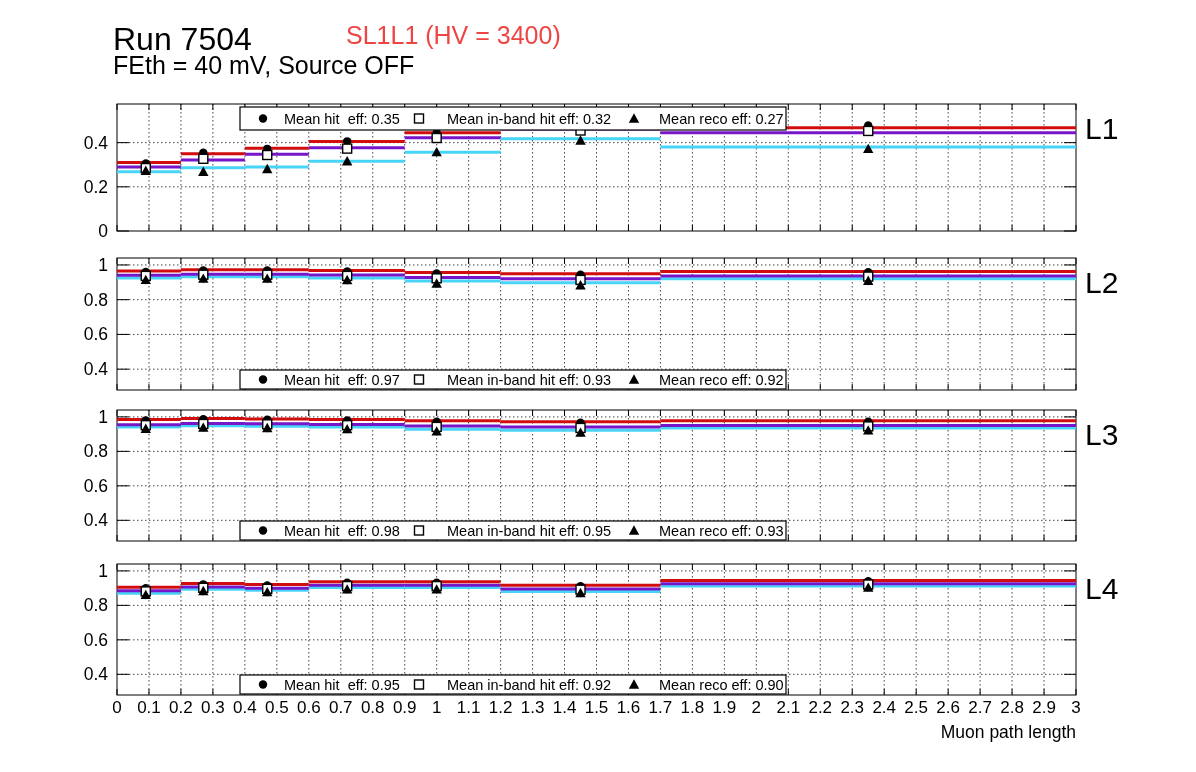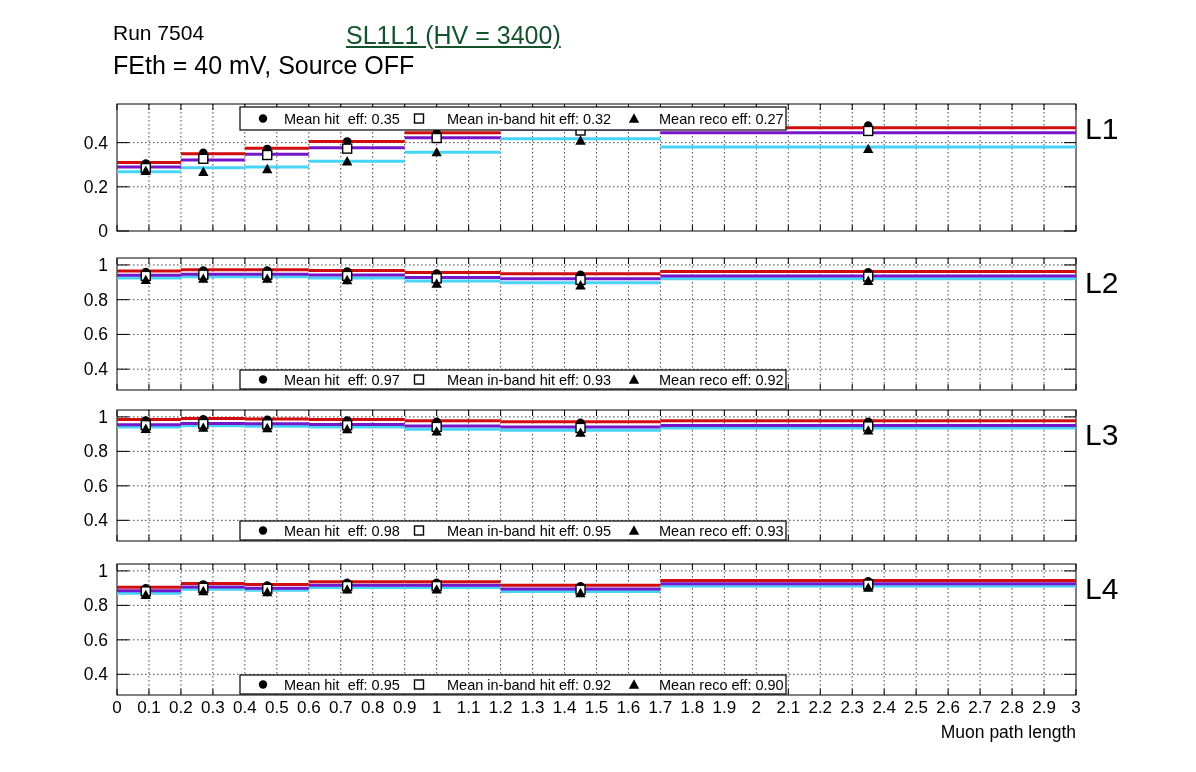--- a/index.html
+++ b/index.html
@@ -1,19 +1,19 @@
 <!DOCTYPE html>
 <html><head>
 <meta charset="utf-8">
 <style>
   html,body{margin:0;padding:0;background:#ffffff;}
   .canvas{position:relative;width:1196px;height:772px;background:#ffffff;overflow:hidden;
           font-family:"Liberation Sans", sans-serif;}
-  .title-run{position:absolute;left:113px;top:21px;font-size:21px;color:#000;}
-  .title-chamber{position:absolute;left:346px;top:21px;font-size:25px;color:#14532d;text-decoration:underline;}
+  .title-run{position:absolute;left:113px;top:21px;font-size:32px;color:#000;}
+  .title-chamber{position:absolute;left:346px;top:21px;font-size:25px;color:#ef4444;}
   .title-sub{position:absolute;left:113px;top:51px;font-size:25px;color:#000;}
   svg{position:absolute;left:0;top:0;}
   svg text{font-family:"Liberation Sans", sans-serif;fill:#000;}
 </style>
 </head>
 <body>
 
 <div class="canvas">
   <div class="title-run">Run 7504</div>
   <div class="title-chamber">SL1L1 (HV = 3400)</div>

